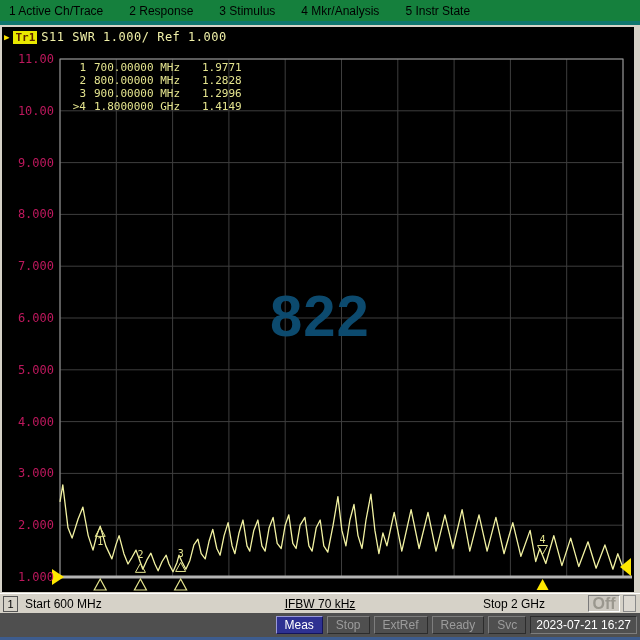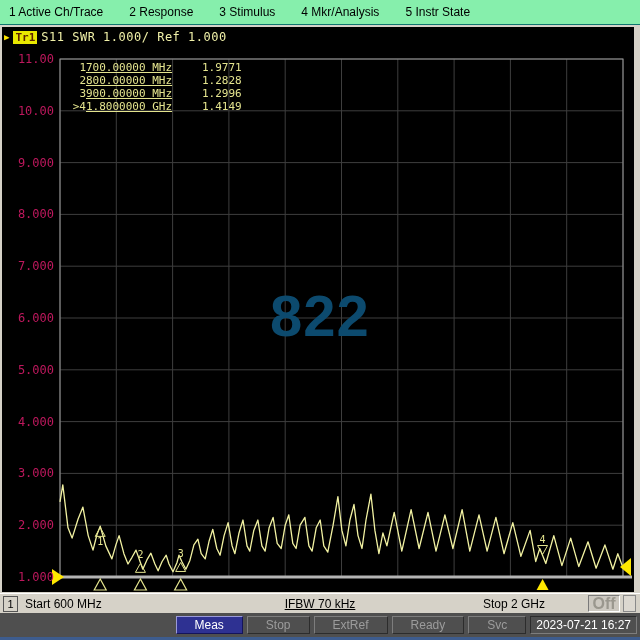--- a/index.html
+++ b/index.html
@@ -1,37 +1,37 @@
 <!DOCTYPE html>
 <html><head>
 <meta charset="utf-8">
 <style>
   html,body{margin:0;padding:0;}
   body{width:640px;height:640px;position:relative;background:#d6d2c8;overflow:hidden;
        font-family:"Liberation Sans",sans-serif;}
   
-  .menu-bar{position:absolute;top:0;left:0;width:640px;height:25px;background:#86efac;
-            border-bottom:1px solid #0f766e;display:flex;align-items:center;gap:26px;
+  .menu-bar{position:absolute;top:0;left:0;width:640px;height:25px;background:#15803d;
+            border-bottom:4px solid #0f766e;display:flex;align-items:center;gap:26px;
             padding-left:9px;box-sizing:border-box;font-size:12px;color:#000;}
   .menu-item{white-space:nowrap;cursor:default;}
   
   .screen{position:absolute;top:27px;left:2px;width:632px;height:565px;background:#000;}
   .trace-header{position:absolute;top:30px;left:4px;display:flex;align-items:center;gap:4px;
                 font-family:"DejaVu Sans Mono",monospace;font-size:12px;z-index:5;}
   .trace-arrow{color:#ffe800;font-size:9px;line-height:12px;}
   .trace-badge{background:#e8e800;color:#5c2200;font-weight:bold;padding:0 2px;font-size:11px;}
   .trace-title{color:#f0f0a8;letter-spacing:0.5px;}
   .ylabel{position:absolute;width:54px;text-align:right;color:#be185d;
           font-family:"DejaVu Sans Mono",monospace;font-size:12px;line-height:14px;z-index:4;}
   .marker-table{position:absolute;top:61px;left:66px;z-index:5;
                 font-family:"DejaVu Sans Mono",monospace;font-size:11px;line-height:13px;
                 color:#e4e48e;}
   .mrow{display:flex;white-space:pre;}
   .mnum{display:inline-block;width:20px;text-align:right;}
-  .mfreq{display:inline-block;width:102px;text-align:left;text-decoration:underline;}
+  .mfreq{display:inline-block;width:102px;text-align:center;}
   .mval{display:inline-block;margin-left:14px;}
   .watermark{position:absolute;top:287px;left:0;width:640px;text-align:center;z-index:6;
              font-size:58px;font-weight:bold;color:#0c4a6e;letter-spacing:1px;line-height:58px;}
   #plot-svg{position:absolute;top:27px;left:0;z-index:3;}
   
   .status-bar{position:absolute;top:593px;left:0;width:640px;height:20px;background:#d6d2c8;
               border-top:1px solid #fff;font-size:12px;color:#000;}
   .chan-box{position:absolute;left:3px;top:2px;width:13px;height:14px;border:1px solid #555;
             text-align:center;font-size:11px;line-height:14px;}
   .start-label{position:absolute;left:25px;top:3px;}
@@ -39,21 +39,21 @@
   .stop-label{position:absolute;right:95px;top:3px;}
   .off-box{position:absolute;right:20px;top:1px;width:30px;height:15px;background:#ccc8c0;
            border:1px solid;border-color:#7a7a7a #fff #fff #7a7a7a;color:#9a978e;
            text-align:center;font-size:16px;line-height:15px;font-weight:bold;}
   .corner-box{position:absolute;right:4px;top:1px;width:11px;height:15px;background:#dcd8d0;
               border:1px solid #8a8a8a;}
   
   .bottom-bar{position:absolute;top:613px;left:0;width:640px;height:27px;background:#4f4f4f;
               border-bottom:3px solid #3d5c8e;box-sizing:border-box;display:flex;
               justify-content:flex-end;align-items:center;gap:4px;padding-right:3px;font-size:12px;}
-  .led{color:#9c9c9c;padding:0 18px;height:16px;line-height:16px;border:1px solid;
+  .led{color:#9c9c9c;padding:0 8px;height:16px;line-height:16px;border:1px solid;
        border-color:#7d7d7d #2c2c2c #2c2c2c #7d7d7d;}
   .led.active{background:#2e3192;color:#fff;border-color:#9a9ad8 #14145a #14145a #9a9ad8;}
   .datetime{color:#fff;padding:0 5px;height:16px;line-height:16px;border:1px solid;
             border-color:#2c2c2c #7d7d7d #7d7d7d #2c2c2c;font-size:12px;}
 </style>
 </head>
 <body>
 
 <div class="menu-bar">
   <span class="menu-item">1 Active Ch/Trace</span>

